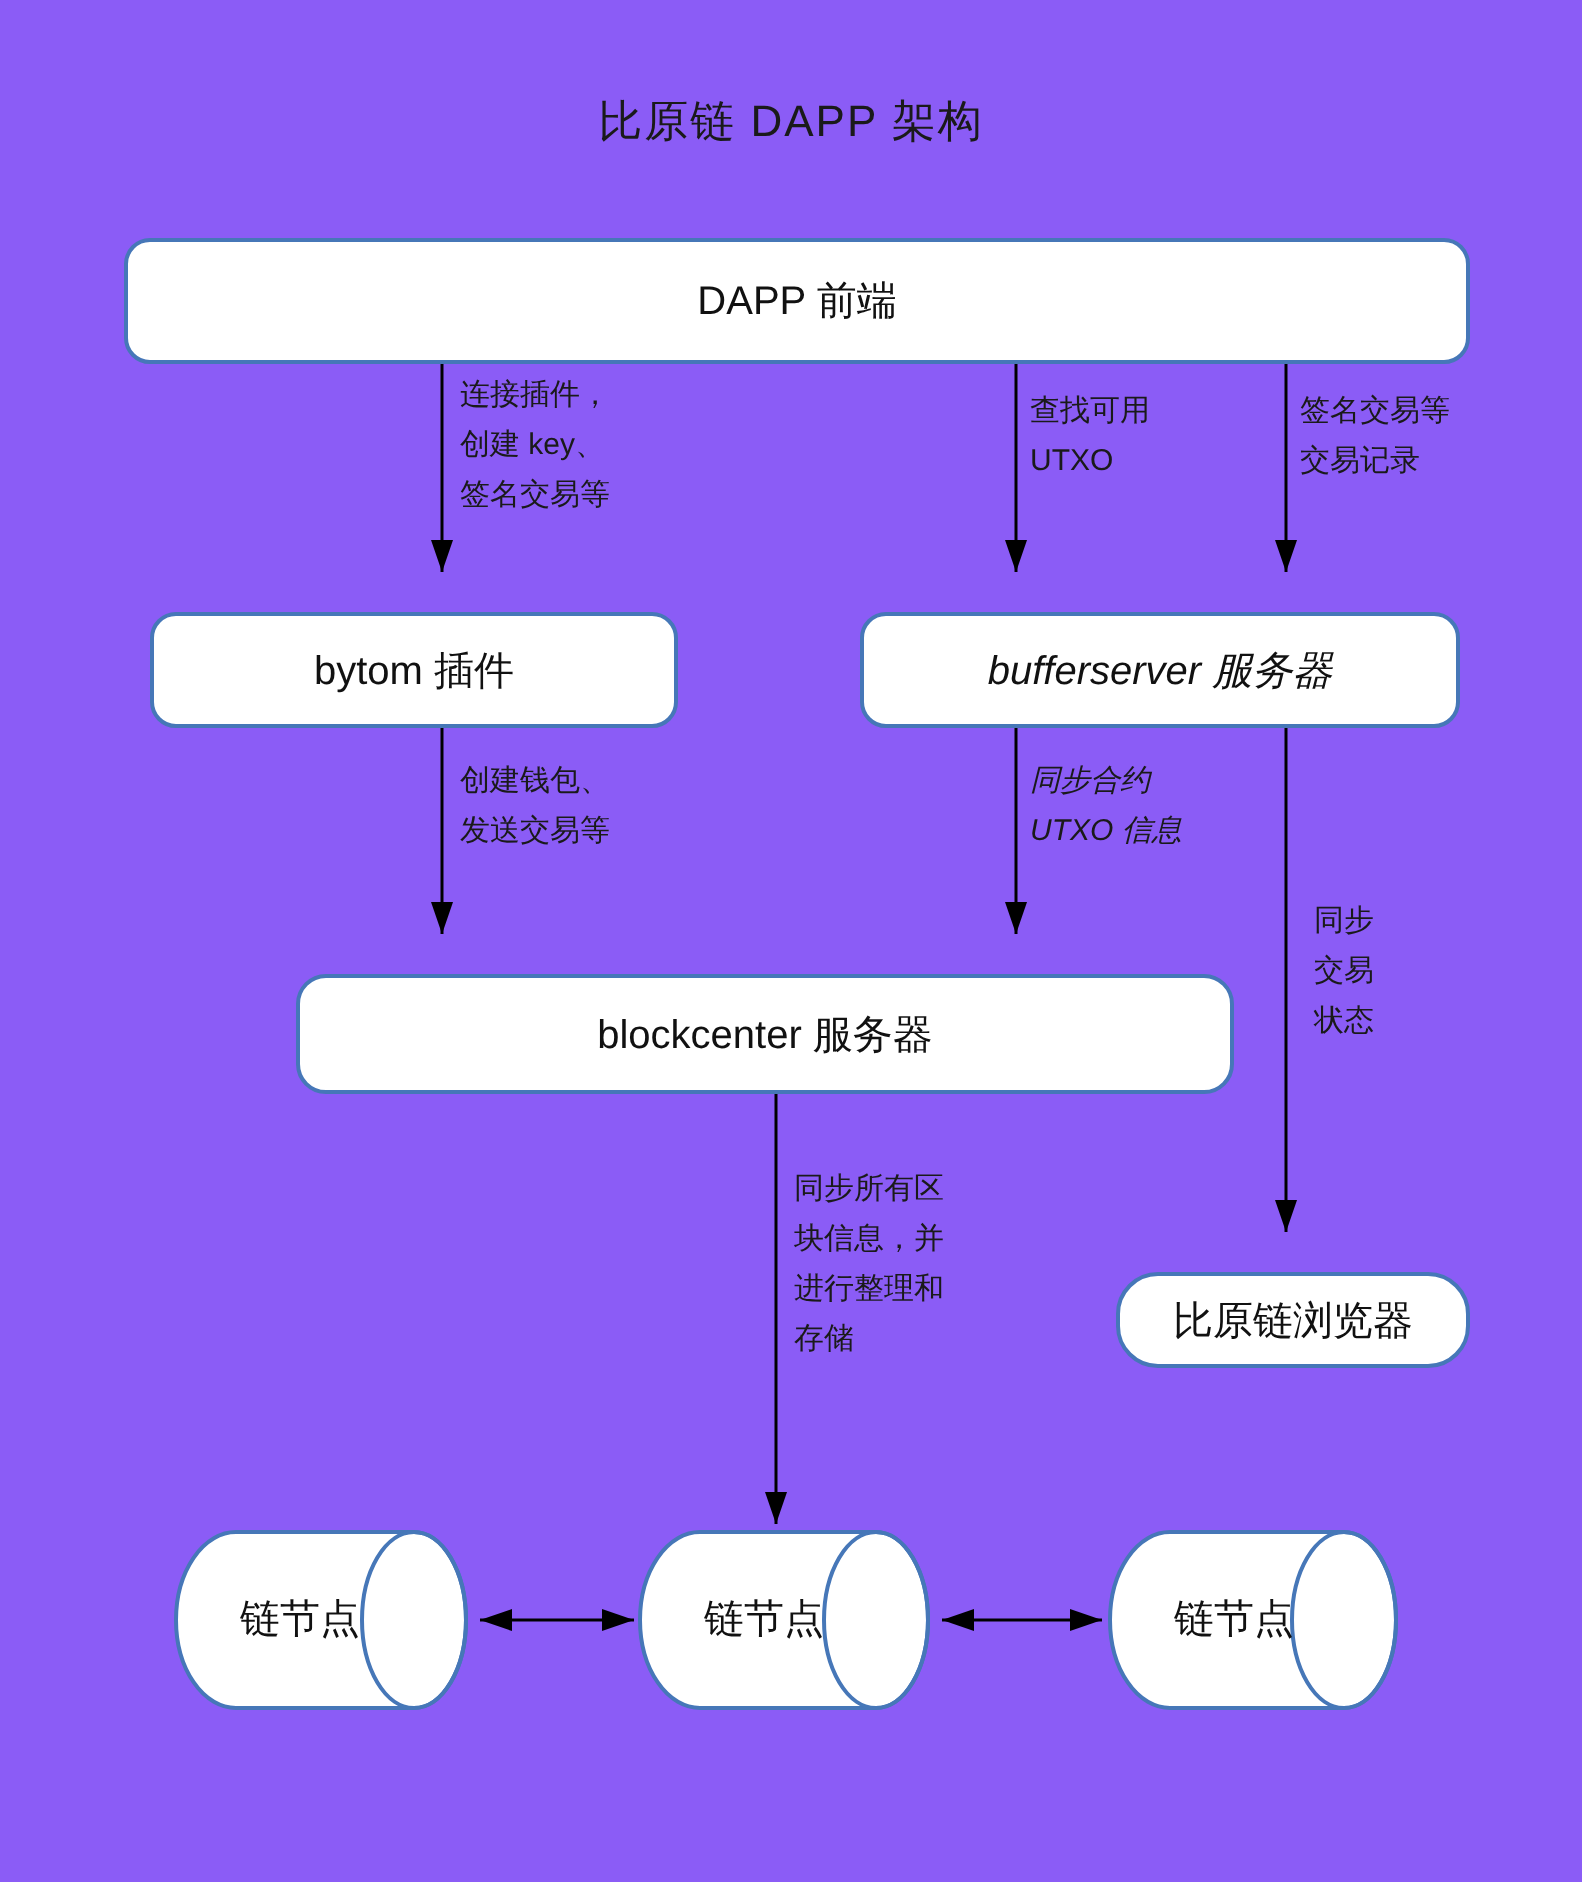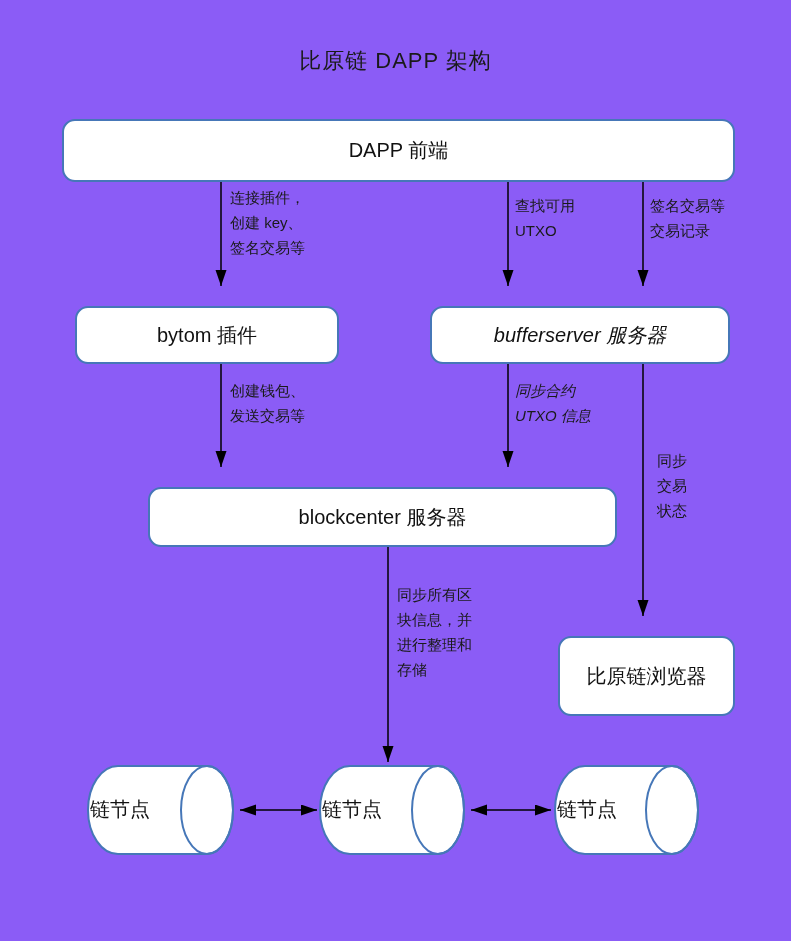--- a/index.html
+++ b/index.html
@@ -19,37 +19,37 @@
   svg.wires{position:absolute;left:0;top:0;width:791px;height:941px;}
   .node{
     position:absolute;box-sizing:border-box;background:#ffffff;
     border:2px solid var(--blue);border-radius:13px;
     display:flex;align-items:center;justify-content:center;
     font-size:20px;white-space:nowrap;margin-top:16px;
   }
   #node-dapp-frontend   {left:62px;  top:103px; width:673px; height:63px;}
   #node-bytom-plugin    {left:75px;  top:290px; width:264px; height:58px;}
   #node-bufferserver    {left:430px; top:290px; width:300px; height:58px;font-style:italic;}
-  #node-blockcenter     {left:148px; top:471px; width:469px; height:60px;}
-  #node-explorer        {left:558px; top:620px; width:177px; height:80px;}
+  #node-blockcenter     {left:148px; top:471px; width:469px; height:60px;border-radius:15px;}
+  #node-explorer        {left:558px; top:620px; width:177px; height:48px;border-radius:21px;}
   .edge-label{
     position:absolute;font-size:15px;line-height:25px;color:#1a1a1a;
     white-space:nowrap;text-align:left;
   }
   .edge-label span{display:block;}
   #lbl-connect-plugin {left:230px; top:185px;}
   #lbl-find-utxo      {left:515px; top:193px;}
   #lbl-update-tx      {left:650px; top:193px;}
   #lbl-create-wallet  {left:230px; top:378px;}
   #lbl-sync-contract  {left:515px; top:378px;font-style:italic;}
   #lbl-sync-tx-status {left:657px; top:448px;}
   #lbl-sync-blocks    {left:397px; top:582px;}
   .cyl-label{
     position:absolute;font-size:20px;white-space:nowrap;
-    width:120px;text-align:left;top:796px;
+    width:120px;text-align:center;top:796px;
   }
   #cyl-label-left  {left:90px;}
   #cyl-label-middle{left:322px;}
   #cyl-label-right {left:557px;}
 </style>
 </head>
 <body>
 
 <div class="canvas">
 

